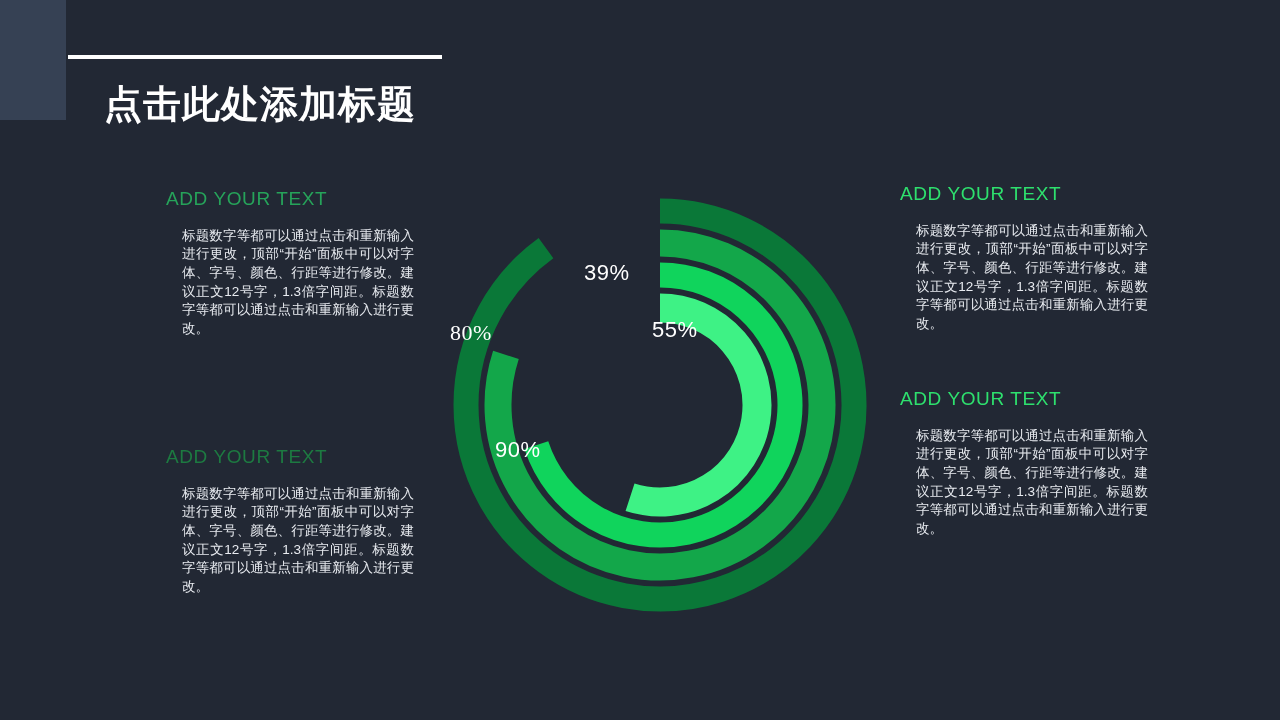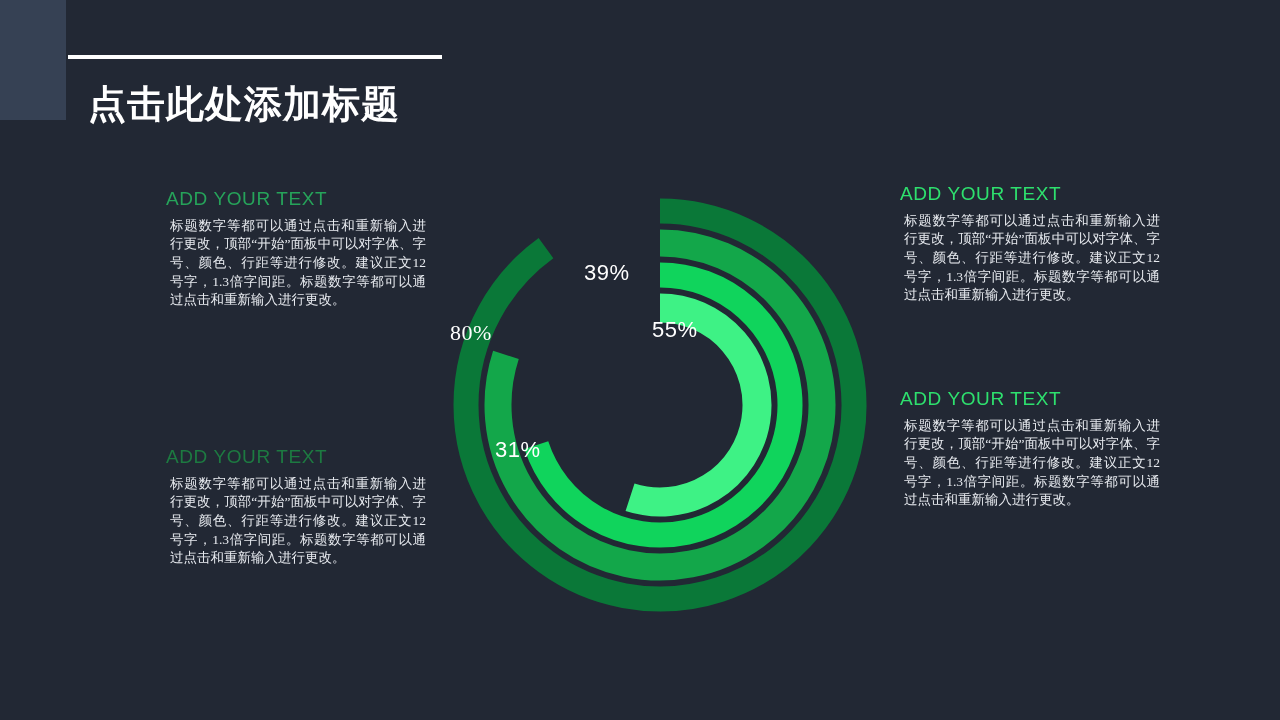--- a/index.html
+++ b/index.html
@@ -28,21 +28,21 @@
   #title-rule {
     position: absolute;
     left: 68px;
     top: 55px;
     width: 374px;
     height: 4px;
     background: #ffffff;
   }
   #page-title {
     position: absolute;
-    left: 88px;
+    left: 104px;
     top: 58px;
     font-size: 38px;
     font-weight: bold;
     color: #ffffff;
     letter-spacing: 1px;
     line-height: 1.15;
     white-space: nowrap;
     text-align: center;
   }
 
@@ -55,24 +55,23 @@
     font-size: 19px;
     font-weight: normal;
     letter-spacing: 0.6px;
     margin: 0 0 6px 0;
     line-height: 1.2;
   }
   .block-body {
     font-size: 13.5px;
     line-height: 1.38;
     color: #e8ebf0;
-    margin: 4px;
+    margin: 16px;
     text-align: justify;
     text-justify: inter-character;
-    font-family: Liberation Serif, serif;
   }
 
   #block-top-left   { left: 166px; top: 188px; }
   #block-bottom-left{ left: 166px; top: 446px; }
   #block-top-right  { left: 900px; top: 183px; }
   #block-bottom-right { left: 900px; top: 388px; }
 
   
   #donut-chart {
     position: absolute;
@@ -125,14 +124,14 @@
 <div id="donut-chart">
   <svg id="donut-svg" viewBox="0 0 410 410">
       <path d="M 175.02535154563006 297.2524820806299 A 97 97 0 1 0 205 108" fill="none" stroke="#3ef285" stroke-width="29" stroke-linecap="butt"></path>
       <path d="M 81.36265288163005 245.17220926874325 A 130 130 0 1 0 205 75" fill="none" stroke="#10d45c" stroke-width="25" stroke-linecap="butt"></path>
       <path d="M 50.92884436018514 154.93924691125846 A 162 162 0 1 0 205 43" fill="none" stroke="#13a74a" stroke-width="27" stroke-linecap="butt"></path>
       <path d="M 90.96966105526019 48.0507030912602 A 194 194 0 1 0 205 11" fill="none" stroke="#0a7838" stroke-width="25" stroke-linecap="butt"></path>
     </svg>
 <div class="arc-label" style="color: rgb(255, 255, 255); left: 197px; top: 117px;">55%</div>
     <div class="arc-label" style="color: rgb(255, 255, 255); left: 129px; top: 60px;">39%</div>
     <div class="arc-label" style="color: rgb(255, 255, 255); left: -5px; top: 120px; font-family: Liberation Serif, serif;">80%</div>
-    <div class="arc-label" style="color: rgb(255, 255, 255); left: 40px; top: 237px;">31%</div>
+    <div class="arc-label" style="color: rgb(255, 255, 255); left: 40px; top: 237px;">90%</div>
   </div>
 
 </body></html>

